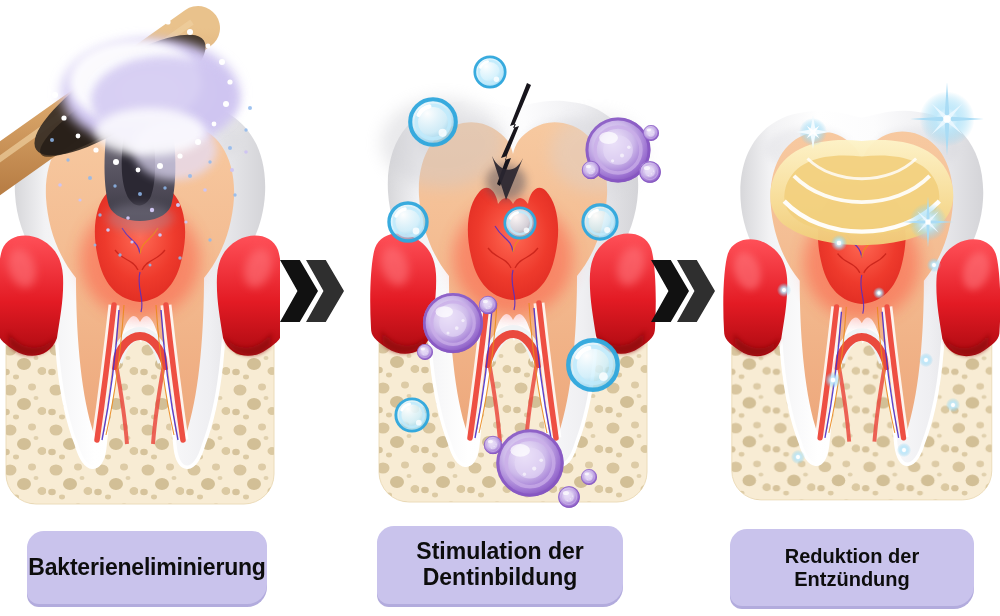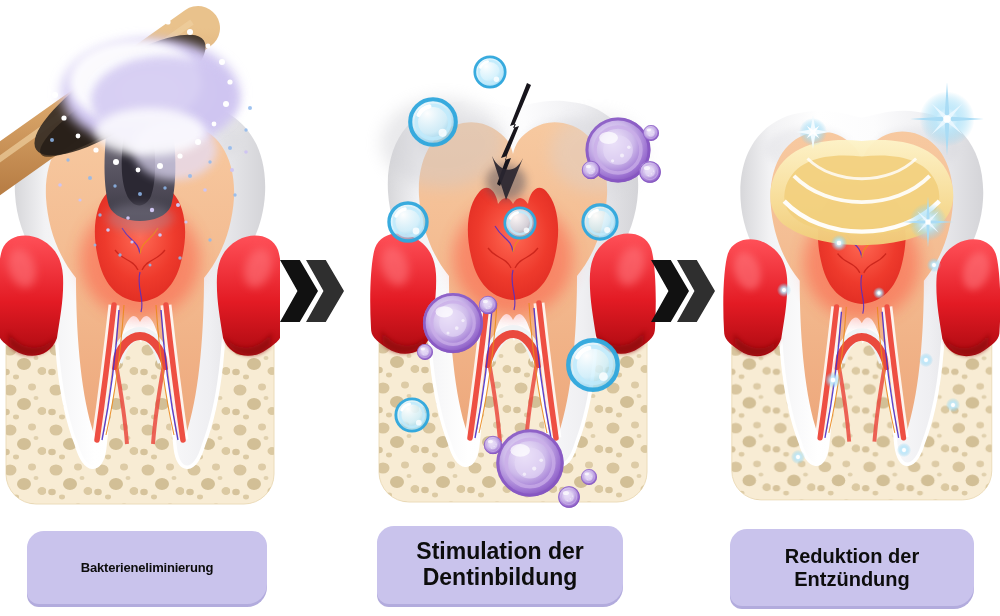--- a/index.html
+++ b/index.html
@@ -11,21 +11,21 @@
   #svg3{left:716px;}
   .arrow{position:absolute;display:flex;align-items:center;}
   #arrow1{left:280px;top:260px;}
   #arrow2{left:651px;top:260px;}
   .chev{width:38px;height:62px;clip-path:polygon(0 0,52% 0,100% 50%,52% 100%,0 100%,46% 50%);}
   .chev.front{background:#111111;}
   .chev.back{background:#2f2f2f;margin-left:-12px;}
   .stage-label{position:absolute;display:flex;align-items:center;justify-content:center;
           text-align:center;background:#c9c3ec;color:#0d0d0d;font-weight:bold;
           border-radius:17px 15px 20px 12px;box-shadow:0 3px 0 #b2abdd;padding:2px 6px;box-sizing:border-box;}
-  #label1{left:27px;top:531px;width:240px;height:73px;font-size:13px;letter-spacing:-0.2px;}
+  #label1{left:27px;top:531px;width:240px;height:73px;font-size:23px;letter-spacing:-0.2px;}
   #label2{left:377px;top:526px;width:246px;height:78px;font-size:23px;line-height:1.12;}
   #label3{left:730px;top:529px;width:244px;height:77px;font-size:20px;line-height:1.12;}
 </style>
 </head>
 <body>
 
 <div class="canvas">
 
   <svg width="0" height="0" style="position:absolute" aria-hidden="true">
     <defs>

